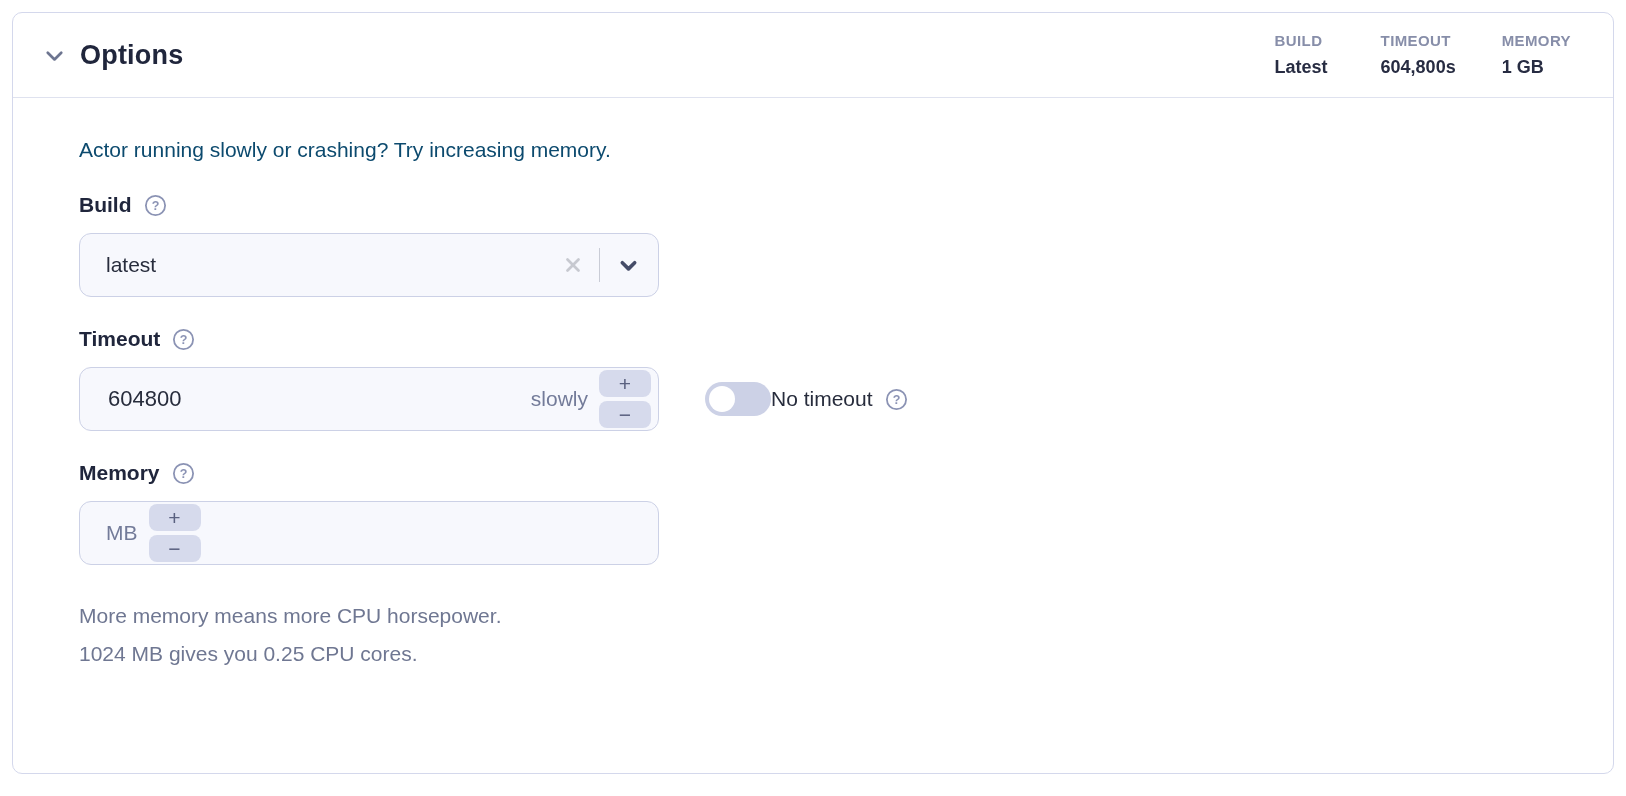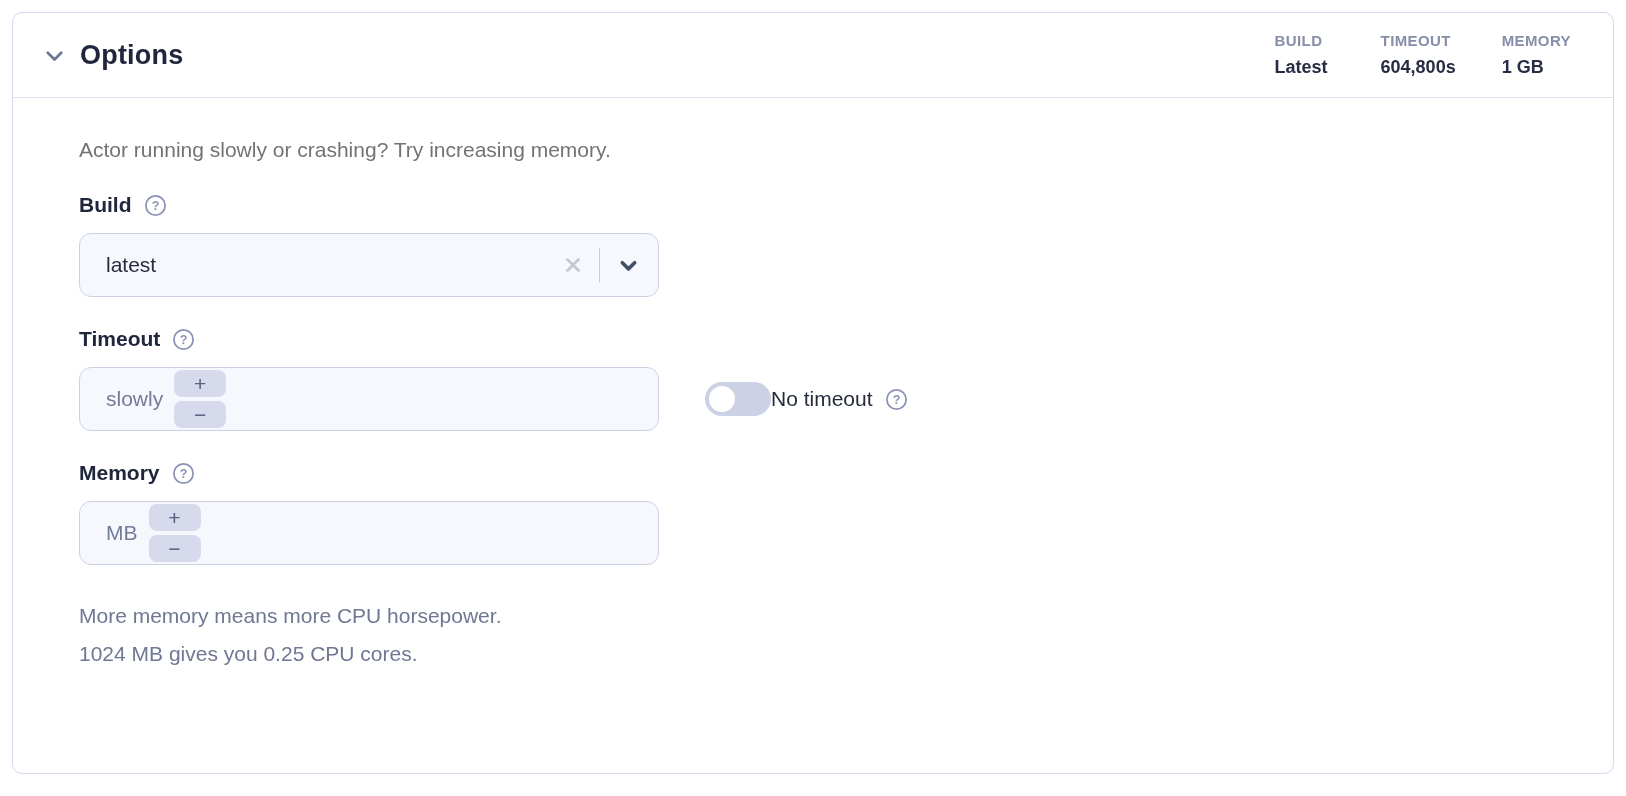--- a/index.html
+++ b/index.html
@@ -41,21 +41,21 @@
   .sum-label {
     font-size:15px; font-weight:700; color:#878ea9;
     letter-spacing:0.4px; line-height:20px;
   }
   .sum-value {
     font-size:18px; font-weight:700; color:#272c42;
     line-height:24px; margin-top:4px;
   }
   
   .card-body { padding:38px 40px 0 66px; }
-  .intro { font-size:21px; color:#737373; margin:0 0 27px 0; line-height:28px; }
+  .intro { font-size:21px; color:#0c4a6e; margin:0 0 27px 0; line-height:28px; }
   .field-label-row { display:flex; align-items:center; gap:12px; margin:0 0 14px 0; height:28px; }
   .field-label { font-size:21px; font-weight:700; color:#20263c; }
   .help-btn { background:none; border:none; padding:0; width:23px; height:23px; display:flex; cursor:pointer; }
 
   .control-box {
     width:580px; height:64px;
     background:#f7f8fd;
     border:1.5px solid #ccd1e6;
     border-radius:12px;
     display:flex; align-items:center;
@@ -171,20 +171,21 @@
         <span style="display:flex;">
           <svg width="23" height="23" viewBox="0 0 22 22">
               <circle cx="11" cy="11" r="9.2" fill="none" stroke="#8b93b4" stroke-width="1.7"></circle>
               <text x="11" y="15.3" text-anchor="middle" font-size="12" font-weight="600" fill="#8b93b4" font-family="Liberation Sans, sans-serif">?</text>
             </svg>
         </span>
       </button>
     </div>
     <div class="timeout-row">
       <div class="control-box input-box">
+        <input class="num-input" type="text" value="604800" style="">
         <span class="unit-suffix">slowly</span>
         <span class="steppers">
           <button class="step-btn">+</button>
           <button class="step-btn">−</button>
         </span>
       </div>
       <button class="toggle">
         <span class="toggle-knob"></span>
       </button>
       <span class="toggle-label">No timeout</span>

